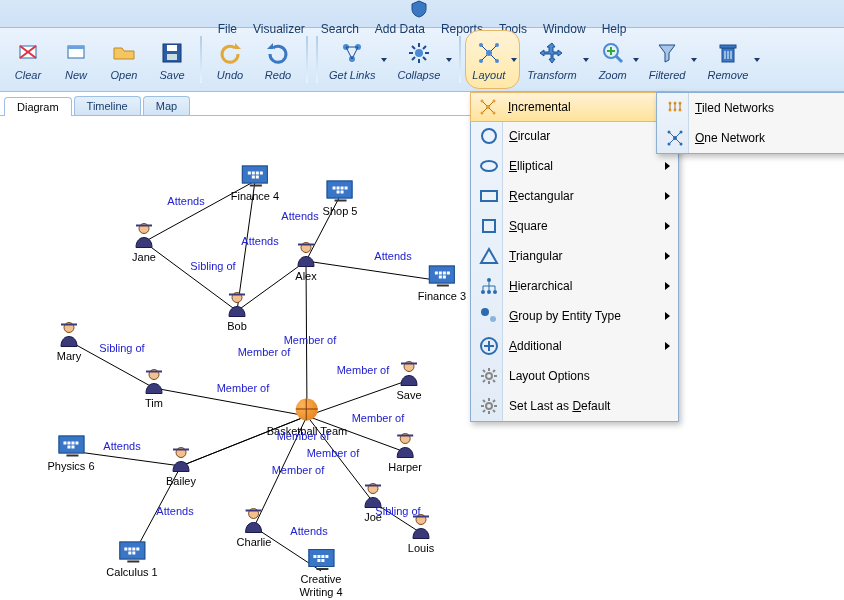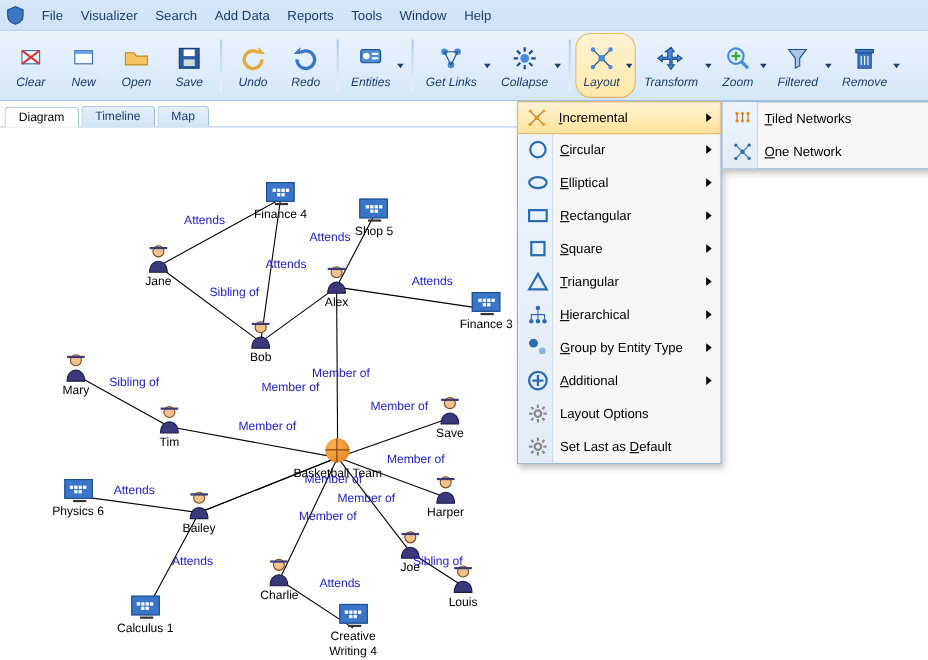--- a/index.html
+++ b/index.html
@@ -1,19 +1,19 @@
 <!DOCTYPE html>
 <html><head>
 <meta charset="utf-8">
 <style>
   * { box-sizing: border-box; margin: 0; padding: 0; font-family: "Segoe UI", Tahoma, sans-serif; }
   body { width: 844px; height: 600px; background: #fff; overflow: hidden; font-size: 12px; }
 
   
-  .menubar { height: 28px; background: linear-gradient(#d6e7f8,#cfe2f6); display: flex; align-items: center; padding: 0 4px; border-bottom: 1px solid #9cc0e4; }
+  .menubar { height: 28px; background: linear-gradient(#d6e7f8,#cfe2f6); display: flex; align-items: center; padding: 0 4px; border-bottom: 1px solid #9cc0e4; flex-direction: column; }
   .menubar .logo { width: 20px; height: 20px; margin-right: 6px; display:flex;align-items:center;justify-content:center;}
   .menubar .menu-item { padding: 4px 8px; color: #1a3d6d; cursor: default; }
 
   
   .toolbar { height: 64px; background: linear-gradient(#eaf3fd,#d5e7f8); border-bottom: 1px solid #9cc0e4; display:flex; align-items:stretch; padding: 2px 4px; }
   .tool-group { display:flex;font-style:italic; }
   .tool-btn { min-width: 48px; display:flex; flex-direction:column; align-items:center; justify-content:center; padding: 4px 6px; border: 1px solid transparent; border-radius: 3px; cursor: default; position:relative;}
   .tool-btn .icon { width: 28px; height: 28px; display:flex; align-items:center; justify-content:center; }
   .tool-btn .lbl { font-size: 11px; color: #1a3d6d; margin-top: 2px; }
   .tool-btn.active { background: linear-gradient(#fff3d6,#ffe8a8); border-color: #e8b768; border-radius: 14px; }
@@ -127,32 +127,20 @@
       <div class="tool-btn">
         <div class="icon">
           <svg width="26" height="26" viewBox="0 0 26 26">
             <path d="M8 8a8 8 0 1 1 -3 6" fill="none" stroke="#3b78c4" stroke-width="3"></path>
             <path d="M8 3v6H2z" fill="#3b78c4"></path>
           </svg>
         </div>
         <div class="lbl">Redo</div>
       </div>
       <div class="sep"></div>
-      <div class="tool-btn" style="padding-right: 14px;">
-        <div class="icon">
-          <svg width="26" height="26" viewBox="0 0 26 26">
-            <rect x="4" y="5" width="18" height="12" rx="2" fill="#4a8bd6" stroke="#1d4d8c"></rect>
-            <circle cx="9" cy="11" r="3" fill="#fff"></circle>
-            <rect x="14" y="8" width="6" height="2" fill="#fff"></rect>
-            <rect x="14" y="12" width="6" height="2" fill="#fff"></rect>
-          </svg>
-        </div>
-        <div class="lbl">Entities</div>
-        <div class="dropdown-caret"></div>
-      </div>
       <div class="sep"></div>
       <div class="tool-btn" style="padding-right: 14px;">
         <div class="icon">
           <svg width="26" height="26" viewBox="0 0 26 26">
             <circle cx="7" cy="7" r="3" fill="#4a8bd6"></circle>
             <circle cx="19" cy="7" r="3" fill="#4a8bd6"></circle>
             <circle cx="13" cy="19" r="3" fill="#4a8bd6"></circle>
             <path d="M7 7L19 7L13 19L7 7" fill="none" stroke="#1d4d8c"></path>
           </svg>
         </div>
@@ -478,21 +466,21 @@
     <div class="edge-label" style="left: 264px; top: 236px;">Member of</div>
     <div class="edge-label" style="left: 333px; top: 337px;">Member of</div>
     <div class="edge-label" style="left: 298px; top: 354px;">Member of</div>
     <div class="edge-label" style="left: 122px; top: 330px;">Attends</div>
     <div class="edge-label" style="left: 175px; top: 395px;">Attends</div>
     <div class="edge-label" style="left: 309px; top: 415px;">Attends</div>
     <div class="edge-label" style="left: 398px; top: 395px;">Sibling of</div>
     <div class="edge-label" style="left: 303px; top: 320px;">Member of</div>
   </div>
 
-<div class="menu" id="layout-menu" style="left:470px; top:92px; width:186px;">
+<div class="menu" id="layout-menu" style="left:470px; top:92px; width:209px;">
   <div class="iconstrip"></div>
   <div class="rows" id="layout-rows">
       <div class="menu-row sel">
         <div class="micon">
           <svg width="20" height="20" viewBox="0 0 20 20">
             <circle cx="10" cy="10" r="2" fill="#e69b2e"></circle>
             <circle cx="4" cy="4" r="1.5" fill="#e69b2e"></circle>
             <circle cx="16" cy="4" r="1.5" fill="#e69b2e"></circle>
             <circle cx="4" cy="16" r="1.5" fill="#e69b2e"></circle>
             <circle cx="16" cy="16" r="1.5" fill="#e69b2e"></circle>

